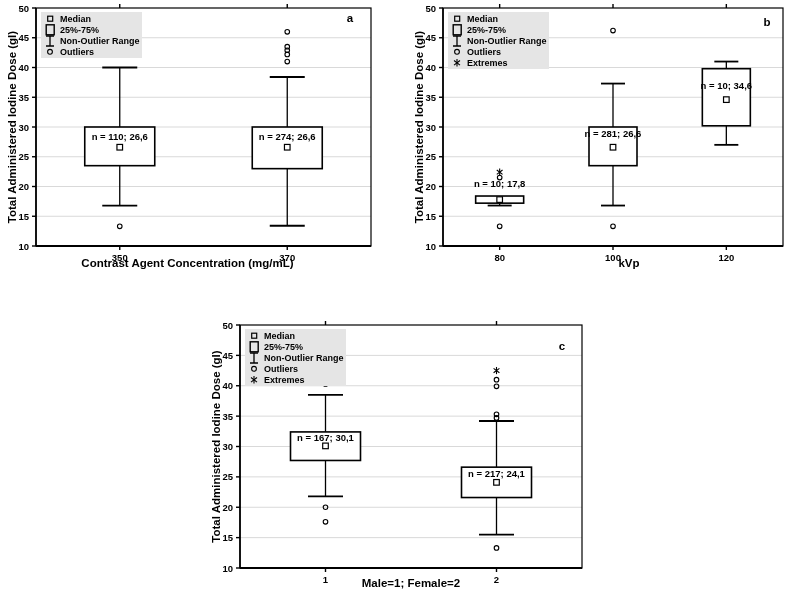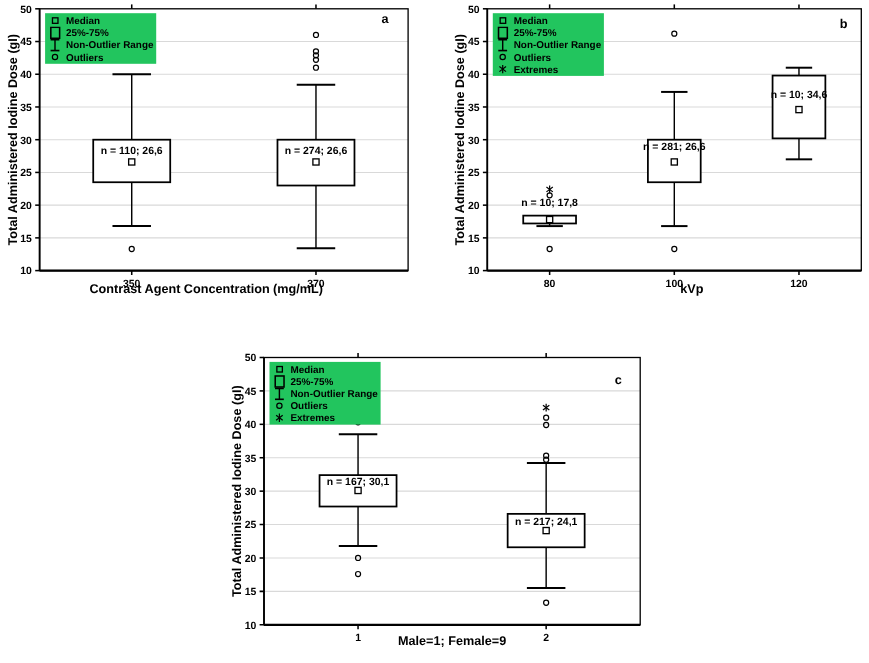--- a/index.html
+++ b/index.html
@@ -4,21 +4,21 @@
 <style>
   html,body{margin:0;padding:0;background:#ffffff;}
   .figure{position:relative;width:790px;height:603px;background:#fff;overflow:hidden;
           font-family:"Liberation Sans",sans-serif;color:#000;}
   svg text{font-family:"Liberation Sans",sans-serif;font-weight:bold;fill:#000;}
   .tick-label{font-size:9.5px;}
   .n-label{font-size:9.5px;}
   .axis-label{position:absolute;font-weight:bold;font-size:11.5px;text-align:center;color:#000;}
   .ylabel{transform:rotate(-90deg);transform-origin:left top;}
   .panel-letter{position:absolute;font-weight:bold;font-size:11.5px;color:#000;width:20px;text-align:center;}
-  .legend{position:absolute;background:#22c55e;padding:1px 2px;}
+  .legend{position:absolute;background:#e5e5e5;padding:1px 2px;}
   .legend-row{display:flex;align-items:center;gap:3px;height:11px;}
   .legend-row span{font-size:9px;font-weight:bold;white-space:nowrap;}
   .legend-row svg{flex:0 0 auto;}
 </style>
 </head>
 <body>
 
 <div class="figure">
   <svg id="fig-svg" width="790" height="603" viewBox="0 0 790 603">
       <g>
@@ -300,21 +300,21 @@
           <line x1="7" y1="2" x2="7" y2="9.6" stroke="#000" stroke-width="1.1"></line>
           <line x1="4" y1="3.5" x2="10" y2="8.1" stroke="#000" stroke-width="1.1"></line>
           <line x1="4" y1="8.1" x2="10" y2="3.5" stroke="#000" stroke-width="1.1"></line>
         </svg>
         <span>Extremes</span>
       </div>
     </div>
 
   
   <div class="axis-label ylabel" style="left:210px;top:568px;width:243px;">Total Administered Iodine Dose (gI)</div>
-  <div class="axis-label" style="left:240px;top:577px;width:342px;">Male=1; Female=9</div>
+  <div class="axis-label" style="left:240px;top:577px;width:342px;">Male=1; Female=2</div>
   <div class="panel-letter" style="left:552px;top:340px;">c</div>
   <div class="legend" id="legend-2" style="left:245px;top:329px;">
       <div class="legend-row">
         <svg width="14" height="12" viewBox="0 0 14 12">
           <rect x="4.7" y="3.2" width="5" height="5" fill="none" stroke="#000" stroke-width="1.2"></rect>
         </svg>
         <span>Median</span>
       </div>
       <div class="legend-row">
         <svg width="14" height="12" viewBox="0 0 14 12">

